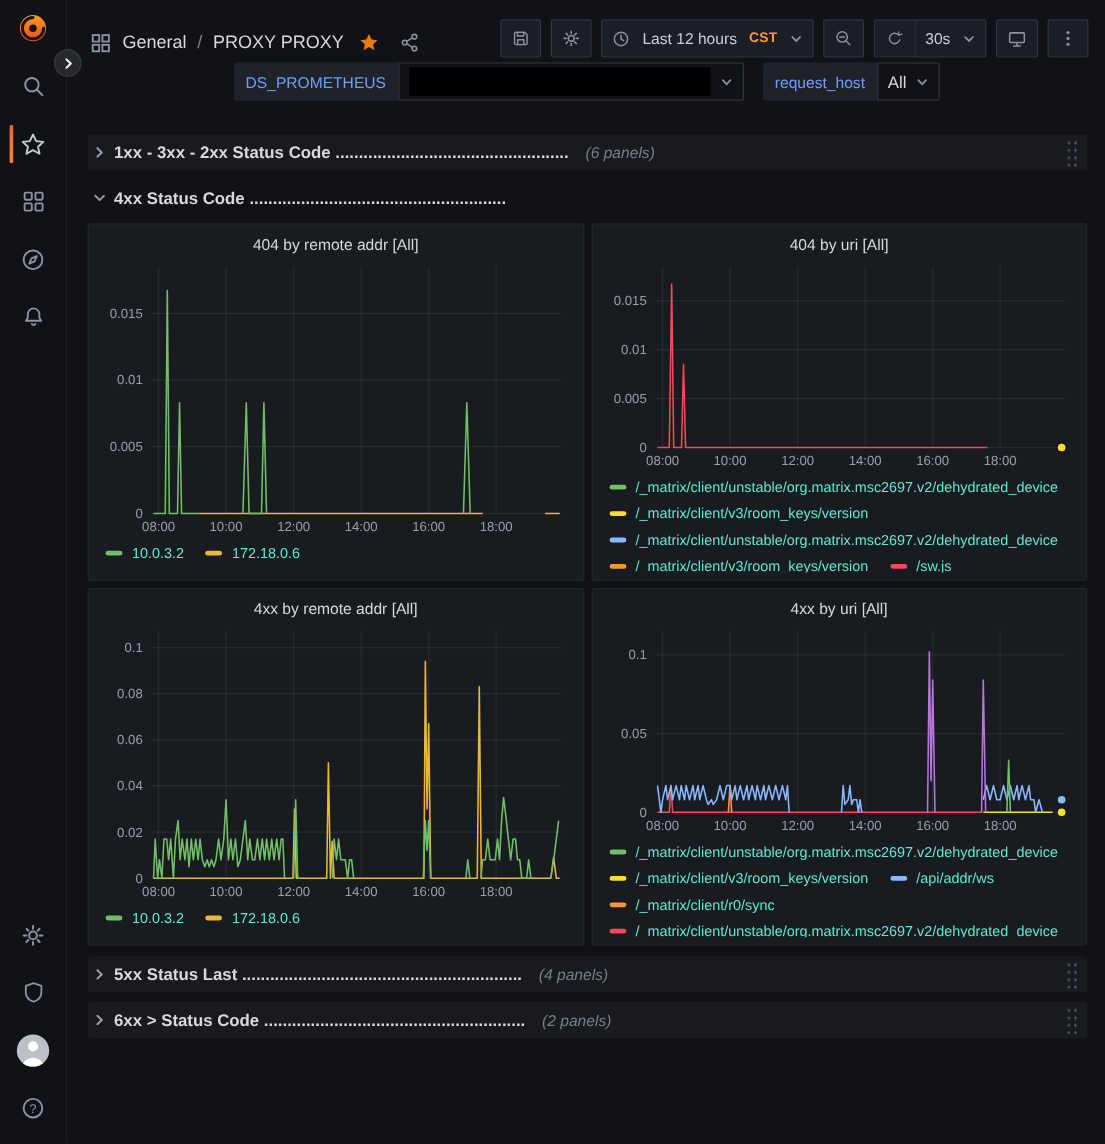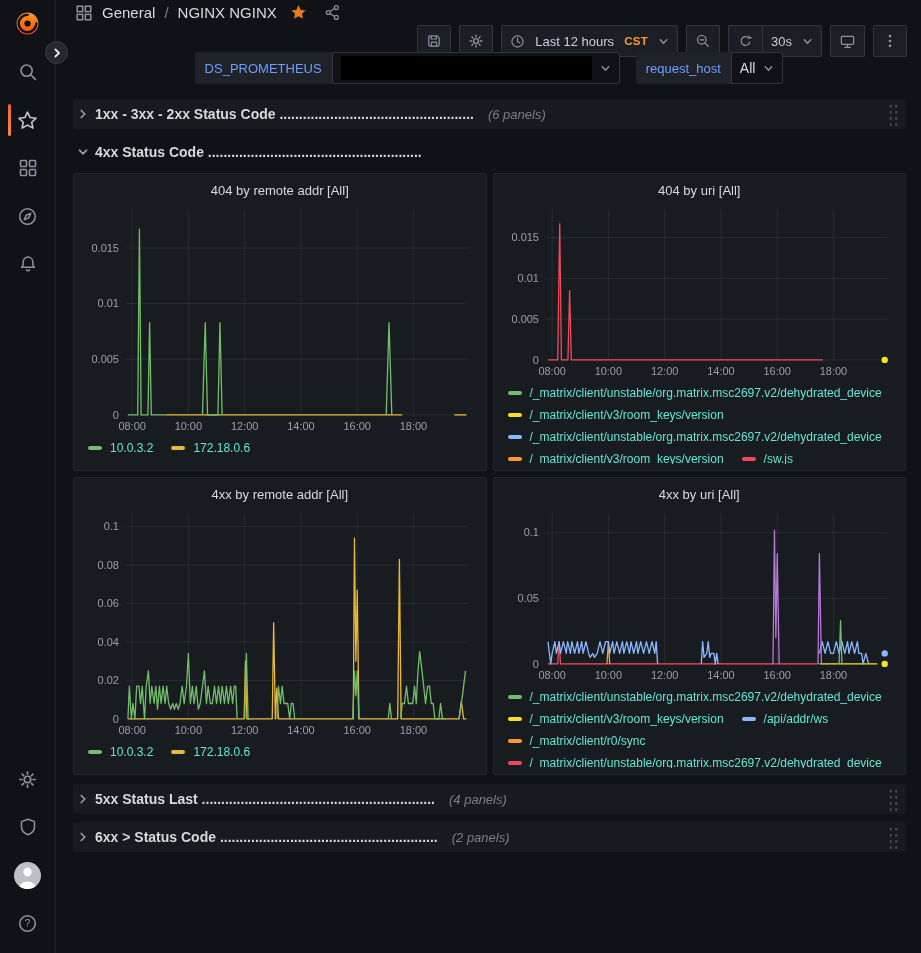--- a/index.html
+++ b/index.html
@@ -29,21 +29,21 @@
   .avatar-wrap { width:27px; height:27px; border-radius:50%; background:#BCC1C7; overflow:hidden; display:flex; align-items:flex-end; justify-content:center; }
   .expand-btn {
     position:absolute; left:45px; top:41px; width:23px; height:23px; border-radius:50%;
     background:#26282E; border:1px solid #3A3C43; z-index:5;
     display:flex; align-items:center; justify-content:center; color:#E9EAEE;
   }
 
   
   .main { position:absolute; left:57px; top:0; right:0; bottom:0; }
 
-  .navbar { height:48px; display:flex; align-items:flex-start; padding:0 14px 0 18px;flex-direction:column; }
+  .navbar { height:48px; display:flex; align-items:flex-end; padding:0 14px 0 18px; }
   .crumbs { display:flex; align-items:center; gap:9px; }
   .crumb { font-size:15px; color:#D8D9DA; }
   .crumb-sep { color:#84858C; font-size:15px; }
   .nav-icon-btn { display:flex; align-items:center; justify-content:center; padding:4px; }
   .nav-right { margin-left:auto; display:flex; align-items:center; gap:8px; }
   .tbtn {
     height:32px; min-width:34px; padding:0 8px; border-radius:2px;
     background:#1B1E24; border:1px solid rgba(204,204,220,0.14);
     display:flex; align-items:center; justify-content:center; gap:10px;
     color:#CCCCDC; font-size:13px;
@@ -72,21 +72,21 @@
   .dash-row { height:30px; display:flex; align-items:center; padding:0 8px 0 4px; border-radius:2px; }
   .dash-row.collapsed { background:#191A1F; }
   .dash-row .caret { display:flex; margin-right:6px; color:#9A9CA6; }
   .row-title { font-size:14px; font-weight:700; color:#D8D9DA; white-space:nowrap; overflow:hidden; }
   .row-count { font-size:13px; font-style:italic; color:#7B7F86; margin-left:14px; white-space:nowrap; }
   .row-handle {
     margin-left:auto; width:11px; height:24px;
     background-image:radial-gradient(#4A4D55 1.1px, transparent 1.3px);
     background-size:5.5px 6.2px; background-position:1px 1px;
   }
-  .row-m1 { margin-top:7px; }
+  .row-m1 { margin-top:20px; }
   .row-m2 { margin-top:8px; }
 
   .panels { display:grid; grid-template-columns:1fr 1fr; gap:6px; margin:6px 0 9px; }
   .panel {
     height:298px; background:#181B1F; border:1px solid #24262C; border-radius:2px;
     padding:4px 8px 6px; display:flex; flex-direction:column; overflow:hidden;
   }
   .panel-title { height:24px; display:flex; align-items:center; justify-content:center;
     font-size:13px; font-weight:500; color:#D8D9DA; }
   .chart { width:100%; }
@@ -190,21 +190,21 @@
   <header class="navbar">
     <div class="crumbs">
       <svg class="icn" width="18" height="18" viewBox="0 0 20 20" fill="none" stroke="currentColor" stroke-width="1.7">
         <rect x="2.5" y="2.5" width="6" height="6"></rect>
           <rect x="11.5" y="2.5" width="6" height="6"></rect>
         <rect x="2.5" y="11.5" width="6" height="6"></rect>
           <rect x="11.5" y="11.5" width="6" height="6"></rect>
       </svg>
       <button class="crumb">General</button>
       <span class="crumb-sep">/</span>
-      <button class="crumb">NGINX NGINX</button>
+      <button class="crumb">PROXY PROXY</button>
       <button class="nav-icon-btn">
         <svg width="17" height="17" viewBox="0 0 20 20">
           <polygon fill="#EB7B18" points="10,1.6 12.6,7 18.4,7.6 14.1,11.6 15.3,17.4 10,14.4 4.7,17.4 5.9,11.6 1.6,7.6 7.4,7"></polygon>
         </svg>
       </button>
       <button class="nav-icon-btn">
         <svg class="icn" width="17" height="17" viewBox="0 0 20 20" fill="none" stroke="currentColor" stroke-width="1.5">
           <circle cx="14.5" cy="4.2" r="2.3"></circle>
             <circle cx="5" cy="10" r="2.3"></circle>
             <circle cx="14.5" cy="15.8" r="2.3"></circle>

